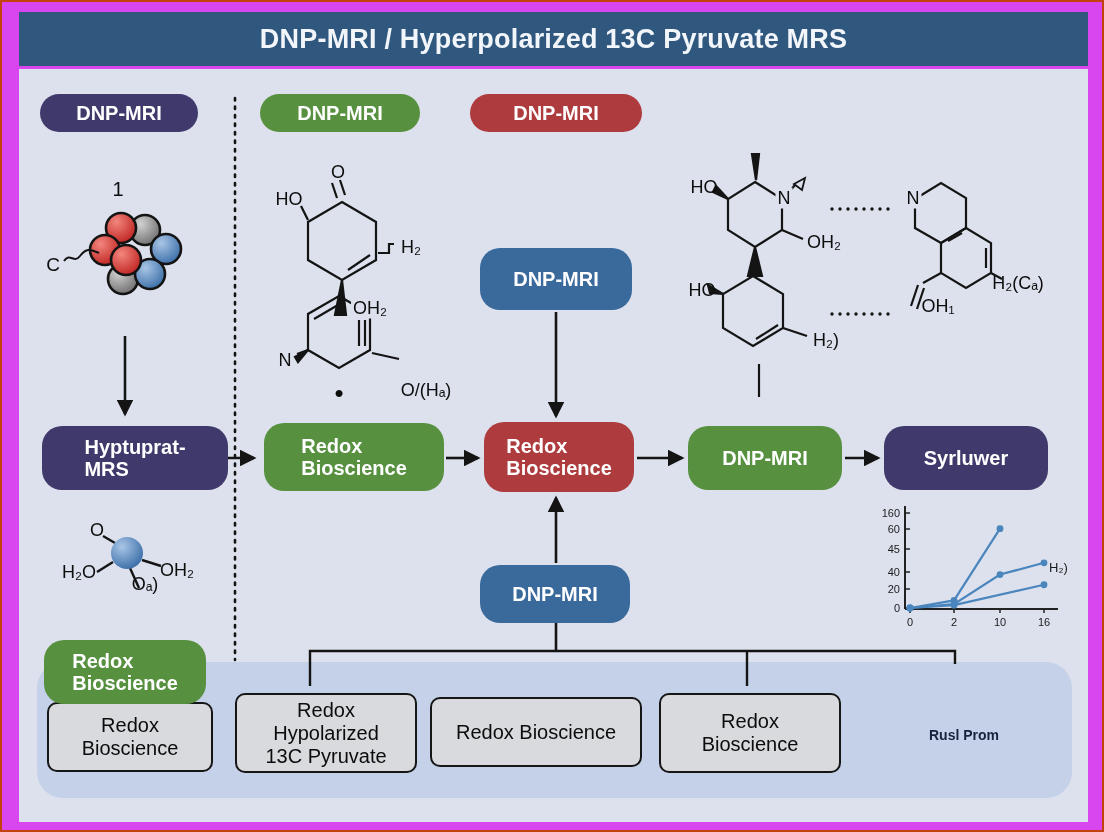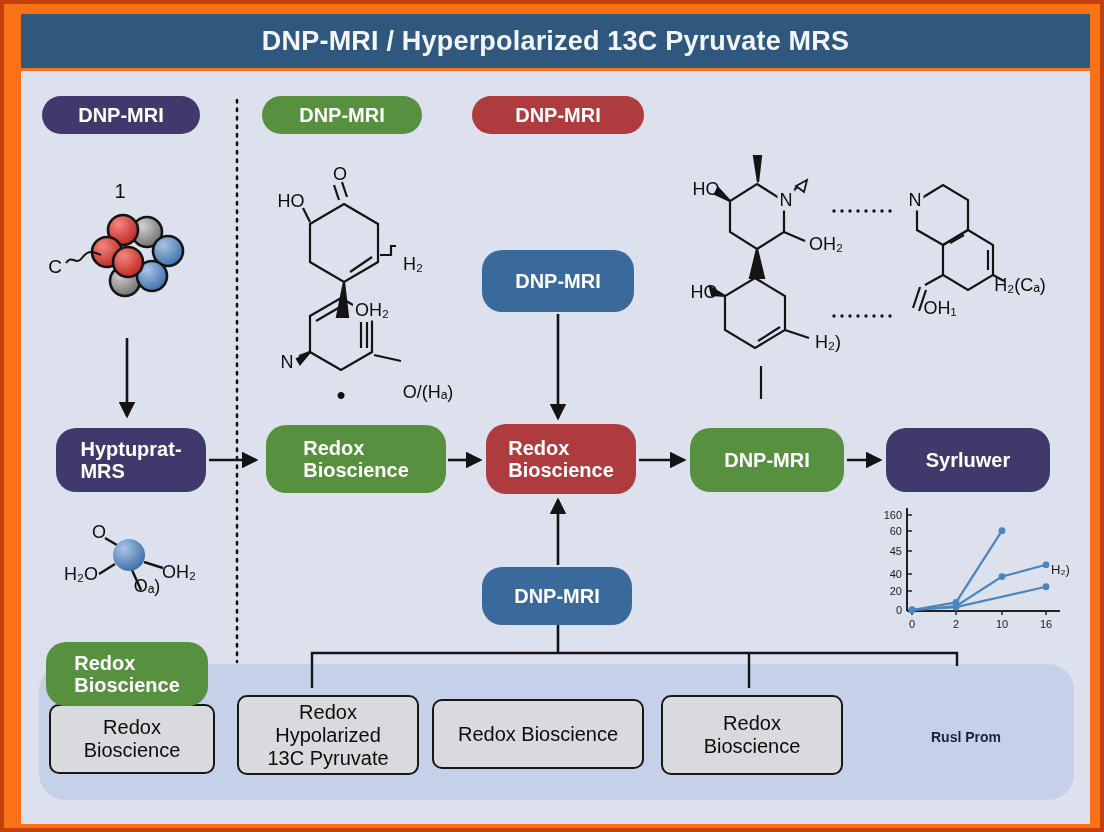--- a/index.html
+++ b/index.html
@@ -1,16 +1,16 @@
 <!DOCTYPE html>
 <html style="--c-titlebar: #30587f; --c-panel: #dce1ed; --c-panel_bottom: #c4d1e9; --c-purple: #3f3a6b; --c-green: #579140; --c-red: #ae3b3d; --c-tan: #a8814c; --c-blue: #3a699c; --c-box_gray: #d9dade; --c-chart_line: #4a86bd;"><head>
 <meta charset="utf-8">
 <style>
   html,body{margin:0;padding:0;background:#ffffff;font-family:"Liberation Sans",sans-serif;}
-  .canvas{position:relative;width:1104px;height:832px;background:#f97316;border:4px solid #c2410c;box-sizing:border-box;overflow:hidden;}
+  .canvas{position:relative;width:1104px;height:832px;background:#d946ef;border:2px solid #c2410c;box-sizing:border-box;overflow:hidden;}
   .title-bar{position:absolute;left:17px;top:10px;width:1069px;height:54px;background:var(--c-titlebar,#30587f);display:flex;align-items:center;justify-content:center;}
   .title-bar span{color:#f2f6fa;font-size:27px;font-weight:bold;letter-spacing:.2px;}
   .main-panel{position:absolute;left:17px;top:67px;width:1069px;height:753px;background:var(--c-panel,#dce1ed);}
   .bottom-panel{position:absolute;left:35px;top:660px;width:1035px;height:136px;background:var(--c-panel_bottom,#c4d1e9);border-radius:26px;}
   .pill{position:absolute;border-radius:20px;color:#fff;font-weight:bold;display:flex;align-items:center;justify-content:center;text-align:left;font-size:20px;line-height:1.12;white-space:pre-line;}
   .badge{border-radius:19px;font-size:20px;}
   .graybox{position:absolute;background:var(--c-box_gray,#d9dade);border:2.5px solid #161616;border-radius:10px;display:flex;align-items:center;justify-content:center;text-align:center;font-size:20px;color:#0c0c0c;line-height:1.15;white-space:pre-line;}
   .lbl{position:absolute;transform:translate(-50%,-50%);font-size:18px;color:#0d0d0d;white-space:nowrap;}
   .lbl-bg{background:var(--c-panel,#dce1ed);padding:0 2px;}
   .note{position:absolute;transform:translate(-50%,-50%);font-size:14px;font-weight:bold;color:#17223c;white-space:nowrap;}
@@ -146,21 +146,21 @@
       <line x1="939" y1="271" x2="921" y2="281"></line>
       <line x1="916" y1="283" x2="909" y2="304"></line>
       <line x1="922" y1="286" x2="915" y2="307"></line>
     </g>
   </svg>
 
   <div class="pill badge" style="left:38px;top:92px;width:158px;height:38px;background:var(--c-purple,#3f3a6b);">DNP-MRI</div>
   <div class="pill badge" style="left:258px;top:92px;width:160px;height:38px;background:var(--c-green,#579140);">DNP-MRI</div>
   <div class="pill badge" style="left:468px;top:92px;width:172px;height:38px;background:var(--c-red,#ae3b3d);">DNP-MRI</div>
 
-  <div class="pill" style="left:52px;top:424px;width:150px;height:64px;background:var(--c-purple,#3f3a6b);">Hyptuprat-
+  <div class="pill" style="left:40px;top:424px;width:186px;height:64px;background:var(--c-purple,#3f3a6b);">Hyptuprat-
 MRS</div>
   <div class="pill" style="left:262px;top:421px;width:180px;height:68px;background:var(--c-green,#579140);">Redox
 Bioscience</div>
   <div class="pill" style="left:478px;top:246px;width:152px;height:62px;background:var(--c-blue,#3a699c);">DNP-MRI</div>
   <div class="pill" style="left:482px;top:420px;width:150px;height:70px;background:var(--c-red,#ae3b3d);">Redox
 Bioscience</div>
   <div class="pill" style="left:686px;top:424px;width:154px;height:64px;background:var(--c-green,#579140);">DNP-MRI</div>
   <div class="pill" style="left:882px;top:424px;width:164px;height:64px;background:var(--c-purple,#3f3a6b);">Syrluwer</div>
   <div class="pill" style="left:478px;top:563px;width:150px;height:58px;background:var(--c-blue,#3a699c);">DNP-MRI</div>
 
@@ -180,21 +180,21 @@
   <span class="lbl" style="left:116px;top:187px;font-size:20px;">1</span>
   <span class="lbl" style="left:51px;top:263px;font-size:19px;">C</span>
 
   <span class="lbl" style="left:95px;top:528px;">O</span>
   <span class="lbl" style="left:77px;top:570px;">H₂O</span>
   <span class="lbl" style="left:175px;top:568px;">OH₂</span>
   <span class="lbl" style="left:143px;top:582px;">Oₐ)</span>
 
   <span class="lbl" style="left:336px;top:170px;">O</span>
   <span class="lbl" style="left:287px;top:197px;">HO</span>
-  <span class="lbl" style="left:409px;top:260px;">H₂</span>
+  <span class="lbl" style="left:409px;top:245px;">H₂</span>
   <span class="lbl lbl-bg" style="left:368px;top:306px;">OH₂</span>
   <span class="lbl" style="left:283px;top:358px;">N</span>
   <span class="lbl" style="left:424px;top:352px;margin-top:36px;">O/(Hₐ)</span>
   <span class="lbl" style="left:337px;top:391px;font-size:26px;">•</span>
 
   <span class="lbl" style="left:702px;top:185px;">HO</span>
   <span class="lbl lbl-bg" style="left:782px;top:196px;">N</span>
   <span class="lbl" style="left:822px;top:240px;">OH₂</span>
   <span class="lbl" style="left:700px;top:288px;">HO</span>
   <span class="lbl" style="left:824px;top:338px;">H₂)</span>

